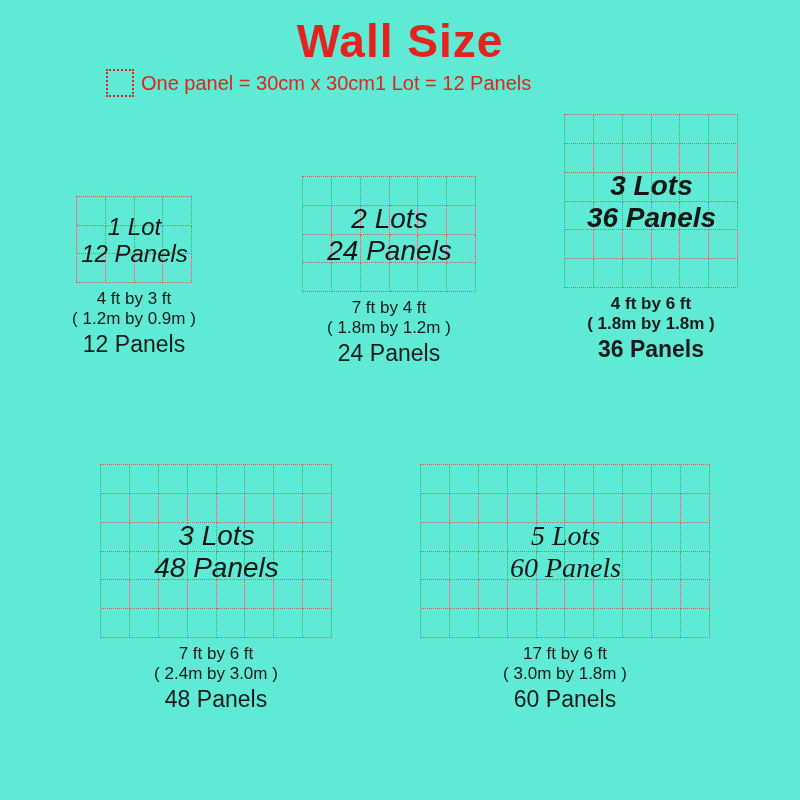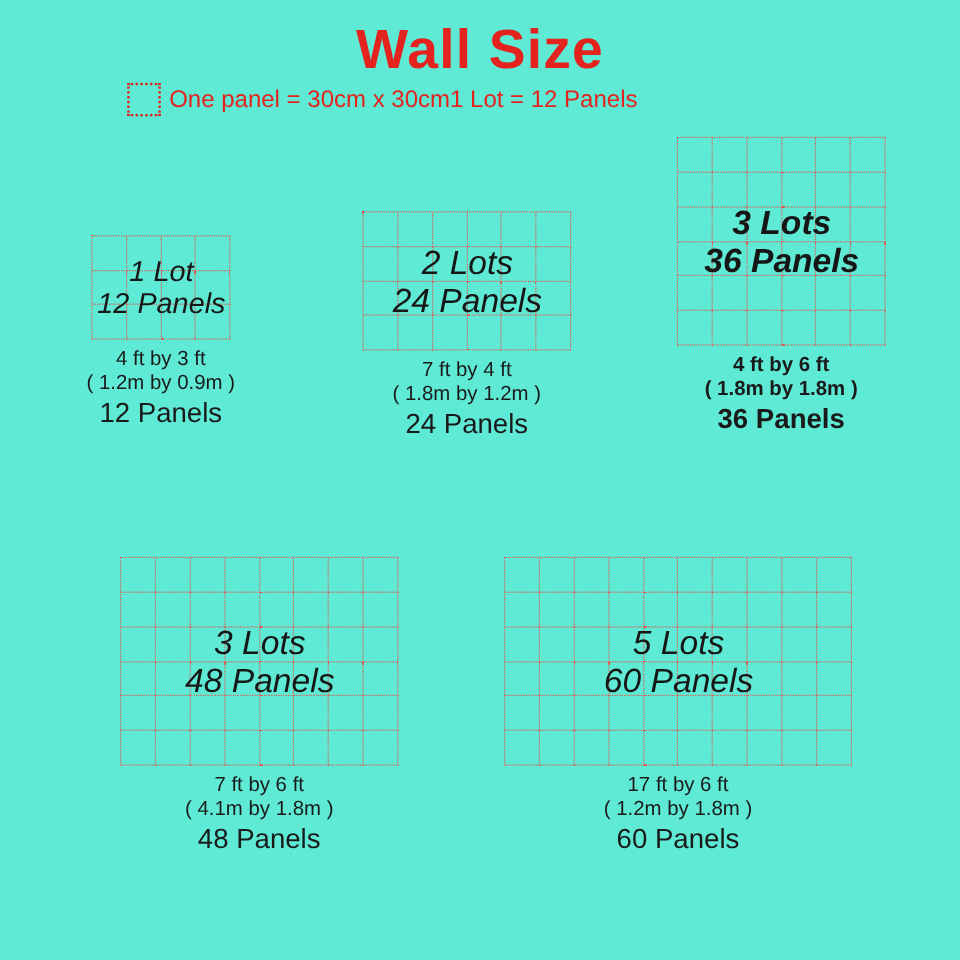--- a/index.html
+++ b/index.html
@@ -274,27 +274,27 @@
           <div class="cell"></div>
           <div class="cell"></div>
         </div>
       <div class="grid-label">
         <span>3 Lots</span>
         <span>48 Panels</span>
       </div>
     </div>
     <div class="caption">
       <div class="size-ft">7 ft by 6 ft</div>
-      <div class="size-m">( 4.1m by 1.8m )</div>
+      <div class="size-m">( 2.4m by 3.0m )</div>
       <div class="panels">48 Panels</div>
     </div>
   </div>
 
   <div class="wall-block" style="left:380px; top:464px; width:370px;">
-    <div class="wall-grid" style="width: 290px; height: 174px;">
+    <div class="wall-grid" style="width: 290px; height: 174px; font-family: Liberation Serif, serif;">
       <div class="grid-cells" style="grid-template-columns: repeat(10, 1fr); grid-template-rows: repeat(6, 1fr);">
           <div class="cell"></div>
           <div class="cell"></div>
           <div class="cell"></div>
           <div class="cell"></div>
           <div class="cell"></div>
           <div class="cell"></div>
           <div class="cell"></div>
           <div class="cell"></div>
           <div class="cell"></div>
@@ -350,18 +350,18 @@
           <div class="cell"></div>
           <div class="cell"></div>
         </div>
       <div class="grid-label">
         <span>5 Lots</span>
         <span>60 Panels</span>
       </div>
     </div>
     <div class="caption">
       <div class="size-ft">17 ft by 6 ft</div>
-      <div class="size-m">( 1.2m by 1.8m )</div>
+      <div class="size-m">( 3.0m by 1.8m )</div>
       <div class="panels">60 Panels</div>
     </div>
   </div>
 
 </div>
 
 </body></html>

